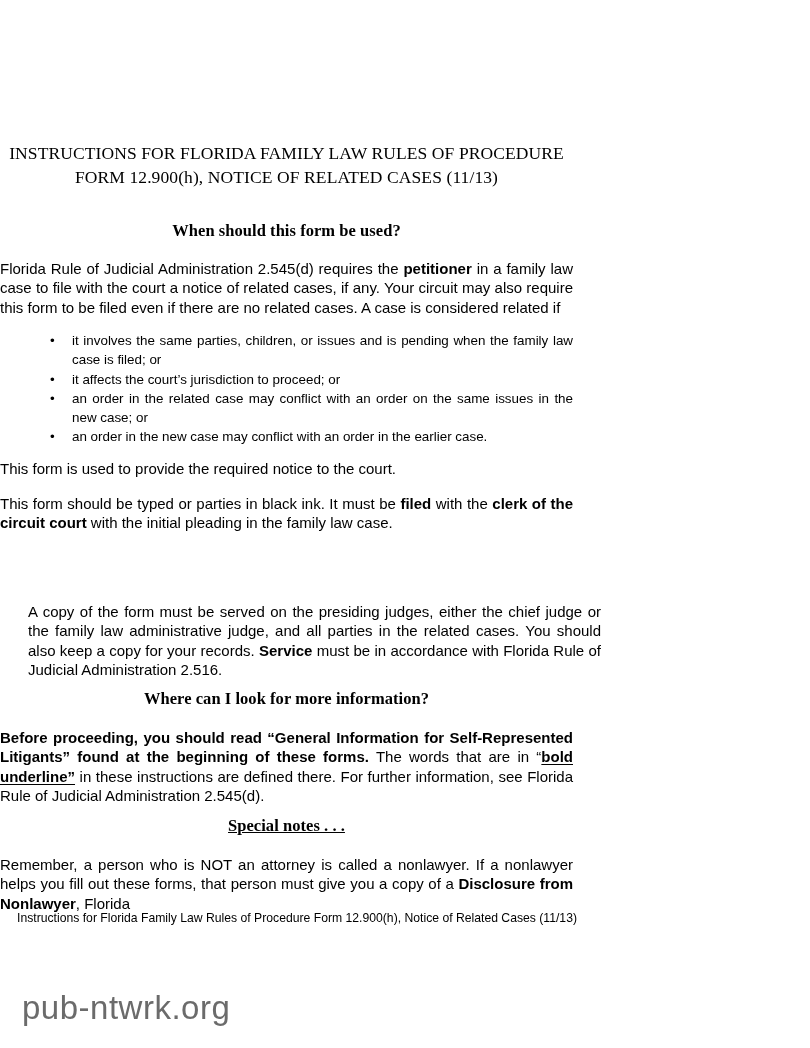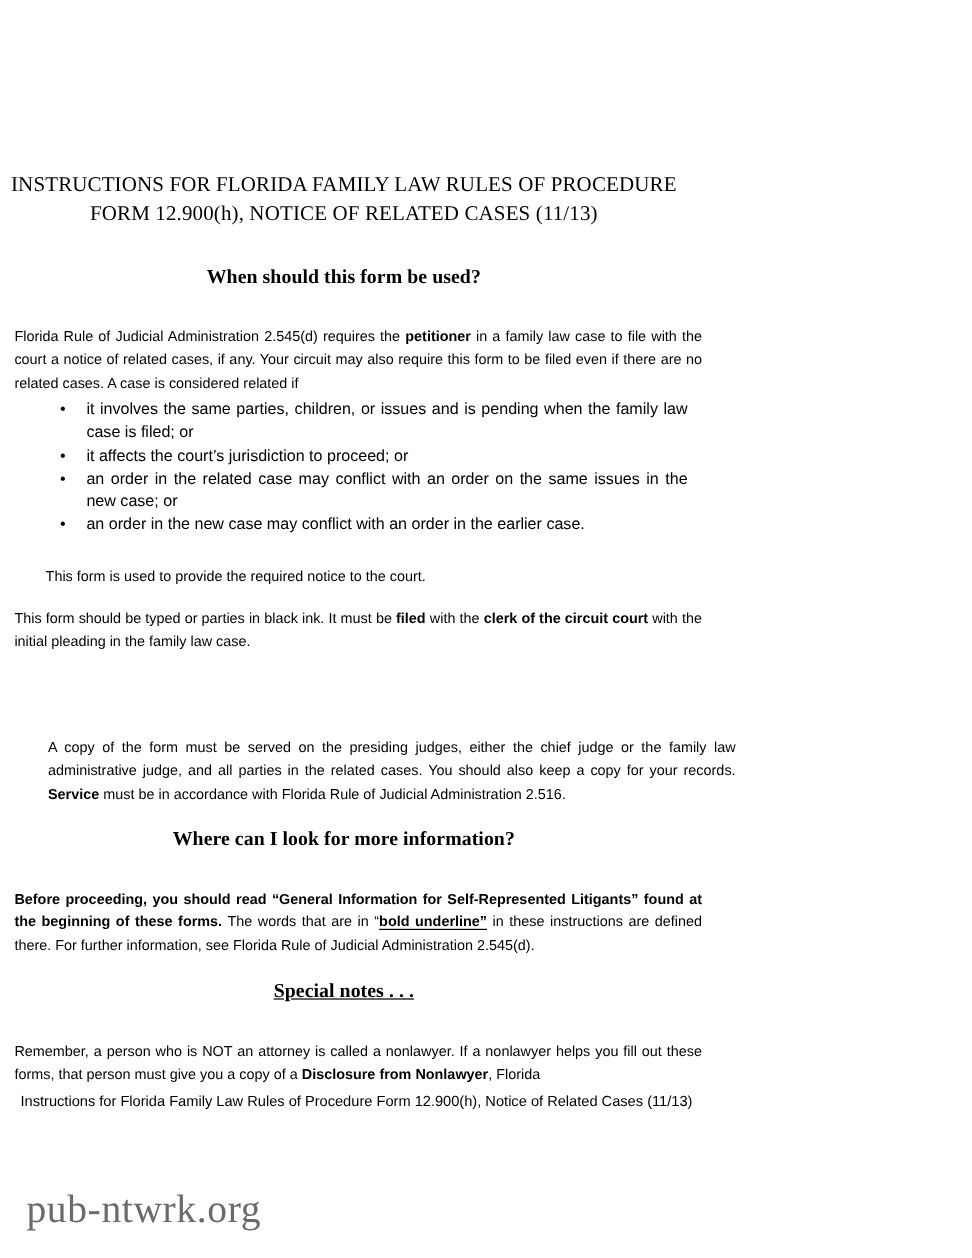--- a/index.html
+++ b/index.html
@@ -49,25 +49,25 @@
     left: 0;
     width: 573px;
     letter-spacing: 0.05px;
   }
 
   
   .para {
     position: absolute;
     left: 0;
     width: 573px;
-    font-size: 12px;
+    font-size: 15px;
     line-height: 19.3px;
     text-align: justify;
     text-justify: inter-word;
-    margin: 12px;
+    margin: 0;
     hyphens: none;
   }
   .para.left { text-align: left; }
 
   .bold { font-weight: bold; }
   .bold-underline {
     font-weight: bold;
     text-decoration: underline;
     text-underline-offset: 2px;
   }
@@ -108,21 +108,21 @@
     line-height: 16px;
     text-align: right;
     margin: 4px;
   }
 
   
   .watermark {
     position: absolute;
     left: 22px;
     top: 988px;
-    font-family: Liberation Serif, serif;
+    font-family: Liberation Sans, sans-serif;
     font-size: 33px;
     line-height: 40px;
     color: #6b6b6b;
     letter-spacing: 0.5px;
     white-space: nowrap;
   }
 </style>
 </head>
 <body>
 
@@ -151,21 +151,21 @@
     <li>
       <span class="dot">•</span>
       <span>an order in the related case may conflict with an order on the same issues in the new case; or</span>
     </li>
     <li class="nojust">
       <span class="dot">•</span>
       <span>an order in the new case may conflict with an order in the earlier case.</span>
     </li>
   </ul>
 
-  <p class="para left" style="top:459px;padding-left:26px;">This form is used to provide the required notice to the court.</p>
+  <p class="para left" style="top:459px;">This form is used to provide the required notice to the court.</p>
 
   <p class="para" style="top:494px;">
     <span>This form should be typed or parties in black ink. It must be </span><span class="bold">filed</span><span> with the </span><span class="bold">clerk of the circuit court</span><span> with the initial pleading in the family law case.</span>
   </p>
 
 
   <p class="para" style="top:602px;padding-left:28px;">
     <span>A copy of the form must be served on the presiding judges,  either the chief judge or the family law administrative judge, and all parties in the related cases. You should also keep a copy for your records. </span><span class="bold">Service</span><span> must be in accordance with Florida Rule of Judicial Administration 2.516.</span>
   </p>
 

